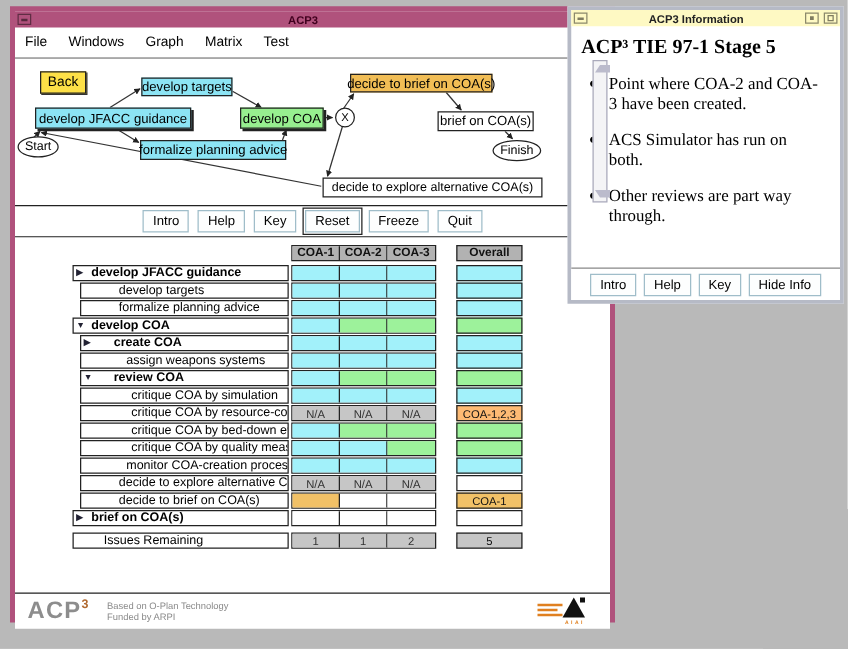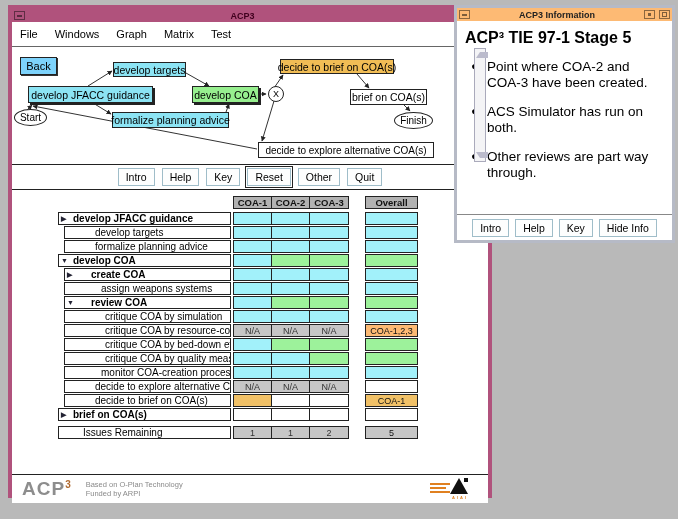--- a/index.html
+++ b/index.html
@@ -24,21 +24,21 @@
   #menubar .menu-item{margin-right:17px;cursor:default;}
   #menubar .menu-help{margin-left:auto;margin-right:2px;}
 
   
   #graph-area{position:relative;height:117px;border-bottom:1px solid #222;background:#fff;overflow:hidden;}
   #edges{position:absolute;left:0;top:0;}
   .gnode{position:absolute;box-sizing:border-box;border:1px solid #222;background:#fff;
     display:flex;align-items:center;justify-content:center;font-size:10.5px;white-space:nowrap;z-index:2;}
   .gshadow{box-shadow:2px 2px 0 #222;}
   .gellipse{border-radius:50%;font-size:10px;}
-  .n-back{left:8px;top:10px;width:37px;height:18px;background:#7dd3fc;box-shadow:1px 1px 0 #333;font-size:11px;text-align:center;}
+  .n-back{left:20px;top:10px;width:37px;height:18px;background:#fde047;box-shadow:1px 1px 0 #333;font-size:11px;text-align:center;}
   .n-start{left:2px;top:62px;width:33px;height:17px;}
   .n-jfacc{left:16px;top:39px;width:125px;height:17px;background:#8ce4f4;}
   .n-targets{left:101px;top:15px;width:73px;height:15px;background:#8ce4f4;}
   .n-formalize{left:100px;top:65px;width:117px;height:16px;background:#8ce4f4;}
   .n-coa{left:180px;top:39px;width:67px;height:17px;background:#97ef8f;}
   .n-xor{left:256px;top:39px;width:16px;height:16px;border-radius:50%;font-size:9px;}
   .n-decbrief{left:268px;top:12px;width:114px;height:15px;background:#f1bd55;}
   .n-brief{left:338px;top:42px;width:77px;height:16px;}
   .n-finish{left:382px;top:65px;width:39px;height:17px;}
   .n-explore{left:246px;top:95px;width:176px;height:16px;font-size:10px;}
@@ -79,22 +79,22 @@
   .aline{position:absolute;left:0;height:2px;background:#e08020;}
   .aline.a1{top:0;width:20px;}
   .aline.a2{top:4px;width:16px;}
   .aline.a3{top:8px;width:20px;}
   #aiai-tri{position:absolute;right:2px;top:0;width:0;height:0;border-left:9px solid transparent;border-right:9px solid transparent;border-bottom:16px solid #111;}
   #aiai-dot{position:absolute;right:2px;top:0;width:4px;height:4px;background:#111;}
   #aiai-text{position:absolute;right:2px;top:17px;font-size:4px;letter-spacing:2px;color:#e08020;font-weight:bold;}
 
   
   #info-window{left:454px;top:5px;width:221px;height:238px;border:3px solid #b6bac6;}
-  #info-titlebar{background:#fdba74;color:#222;}
-  #info-content{padding:6px 8px 0 8px;font-family:Liberation Sans, sans-serif;color:#000;}
+  #info-titlebar{background:#fef9c3;color:#222;}
+  #info-content{padding:6px 8px 0 8px;font-family:Liberation Serif, serif;color:#000;}
   #info-heading{font-size:16px;font-weight:bold;margin:2px 0 12px 0;}
   .bullet{display:flex;font-size:13.5px;line-height:1.22;margin-bottom:12px;}
   .bullet .bdot{width:16px;margin-left:6px;font-size:12px;}
   .bullet .btext{flex:1;padding-right:4px;}
   #info-btnrow{position:absolute;left:0;right:0;bottom:0;height:25px;border-top:1px solid #888;display:flex;align-items:center;justify-content:center;gap:6px;background:#fff;}
 </style>
 </head>
 <body>
 
 <div id="screen">
@@ -157,21 +157,21 @@
         <span class="sb-arrow sb-up"></span>
         <span class="sb-arrow sb-down"></span>
       </div>
     </div>
 
     <div id="toolbar">
         <button class="tbtn">Intro</button>
         <button class="tbtn">Help</button>
         <button class="tbtn">Key</button>
         <button class="tbtn tdefault">Reset</button>
-        <button class="tbtn">Other</button>
+        <button class="tbtn">Freeze</button>
         <button class="tbtn">Quit</button>
       </div>
 
     <div id="matrix-area">
       <div class="mrow" id="matrix-header">
         <div class="mlabel top" style="border:none;background:transparent;"></div>
         <div class="mcells" id="matrix-header-cells">
             <div class="mcell mhead">COA-1</div>
             <div class="mcell mhead">COA-2</div>
             <div class="mcell mhead">COA-3</div>

